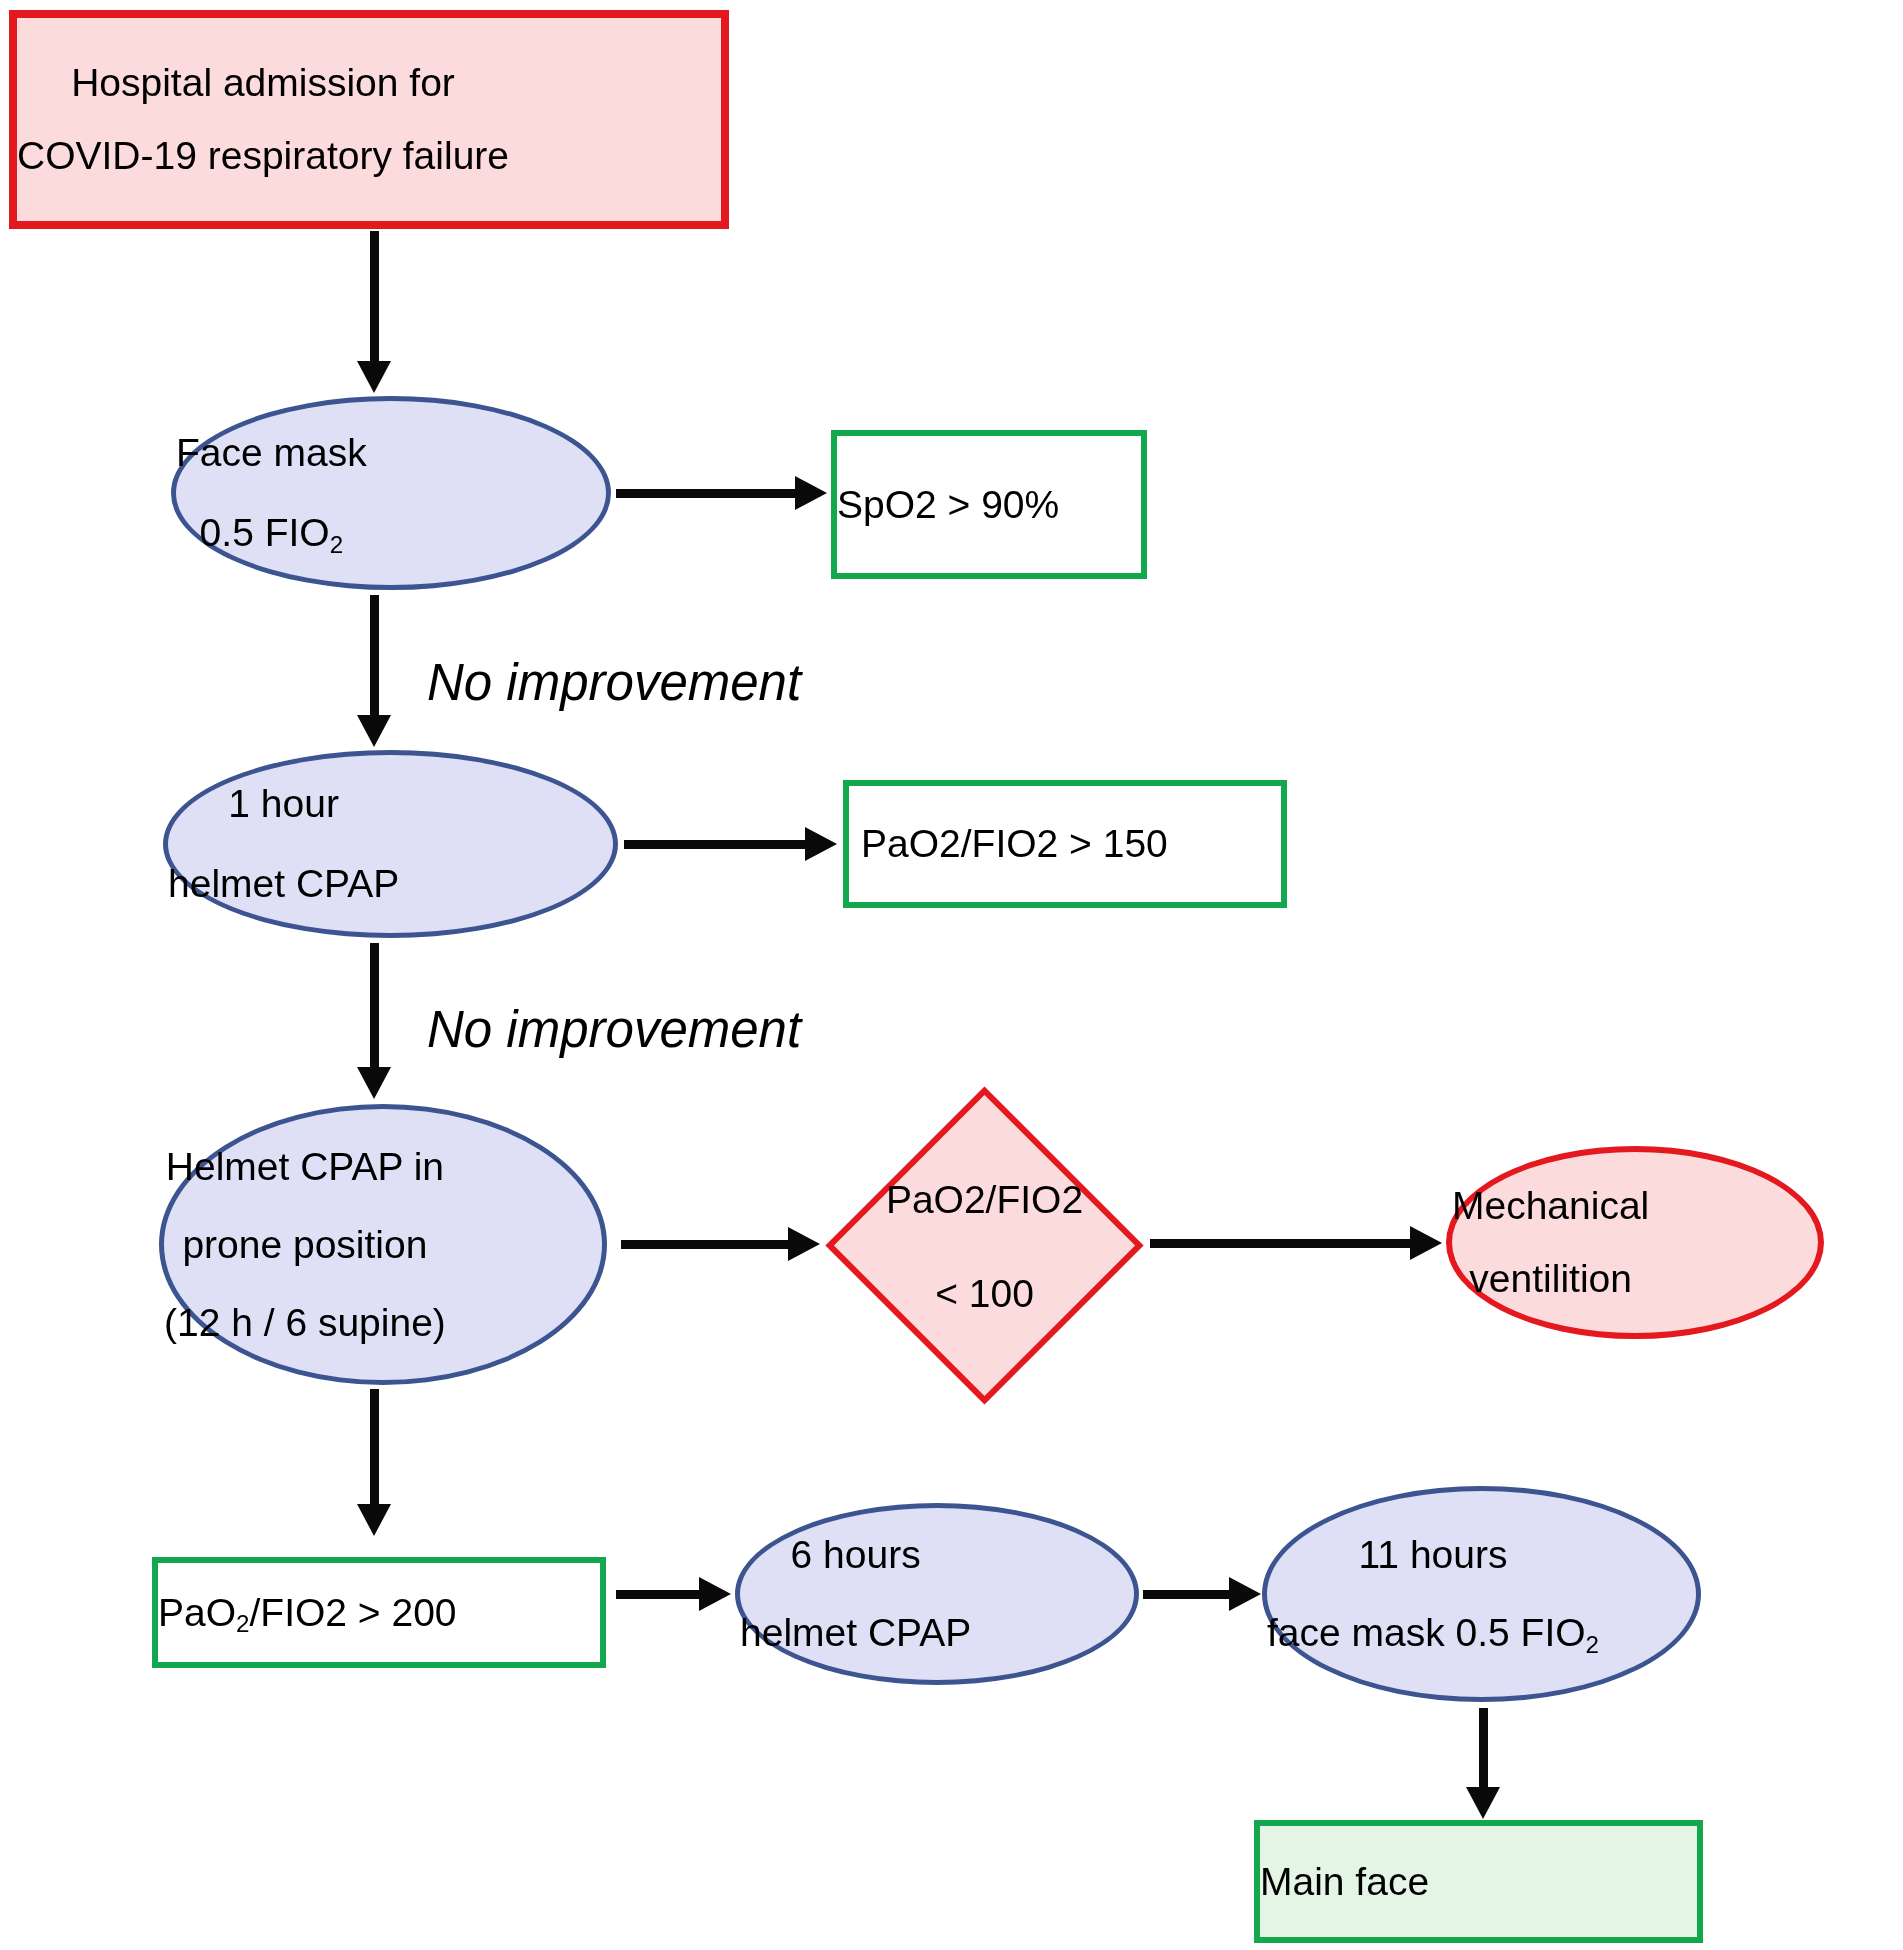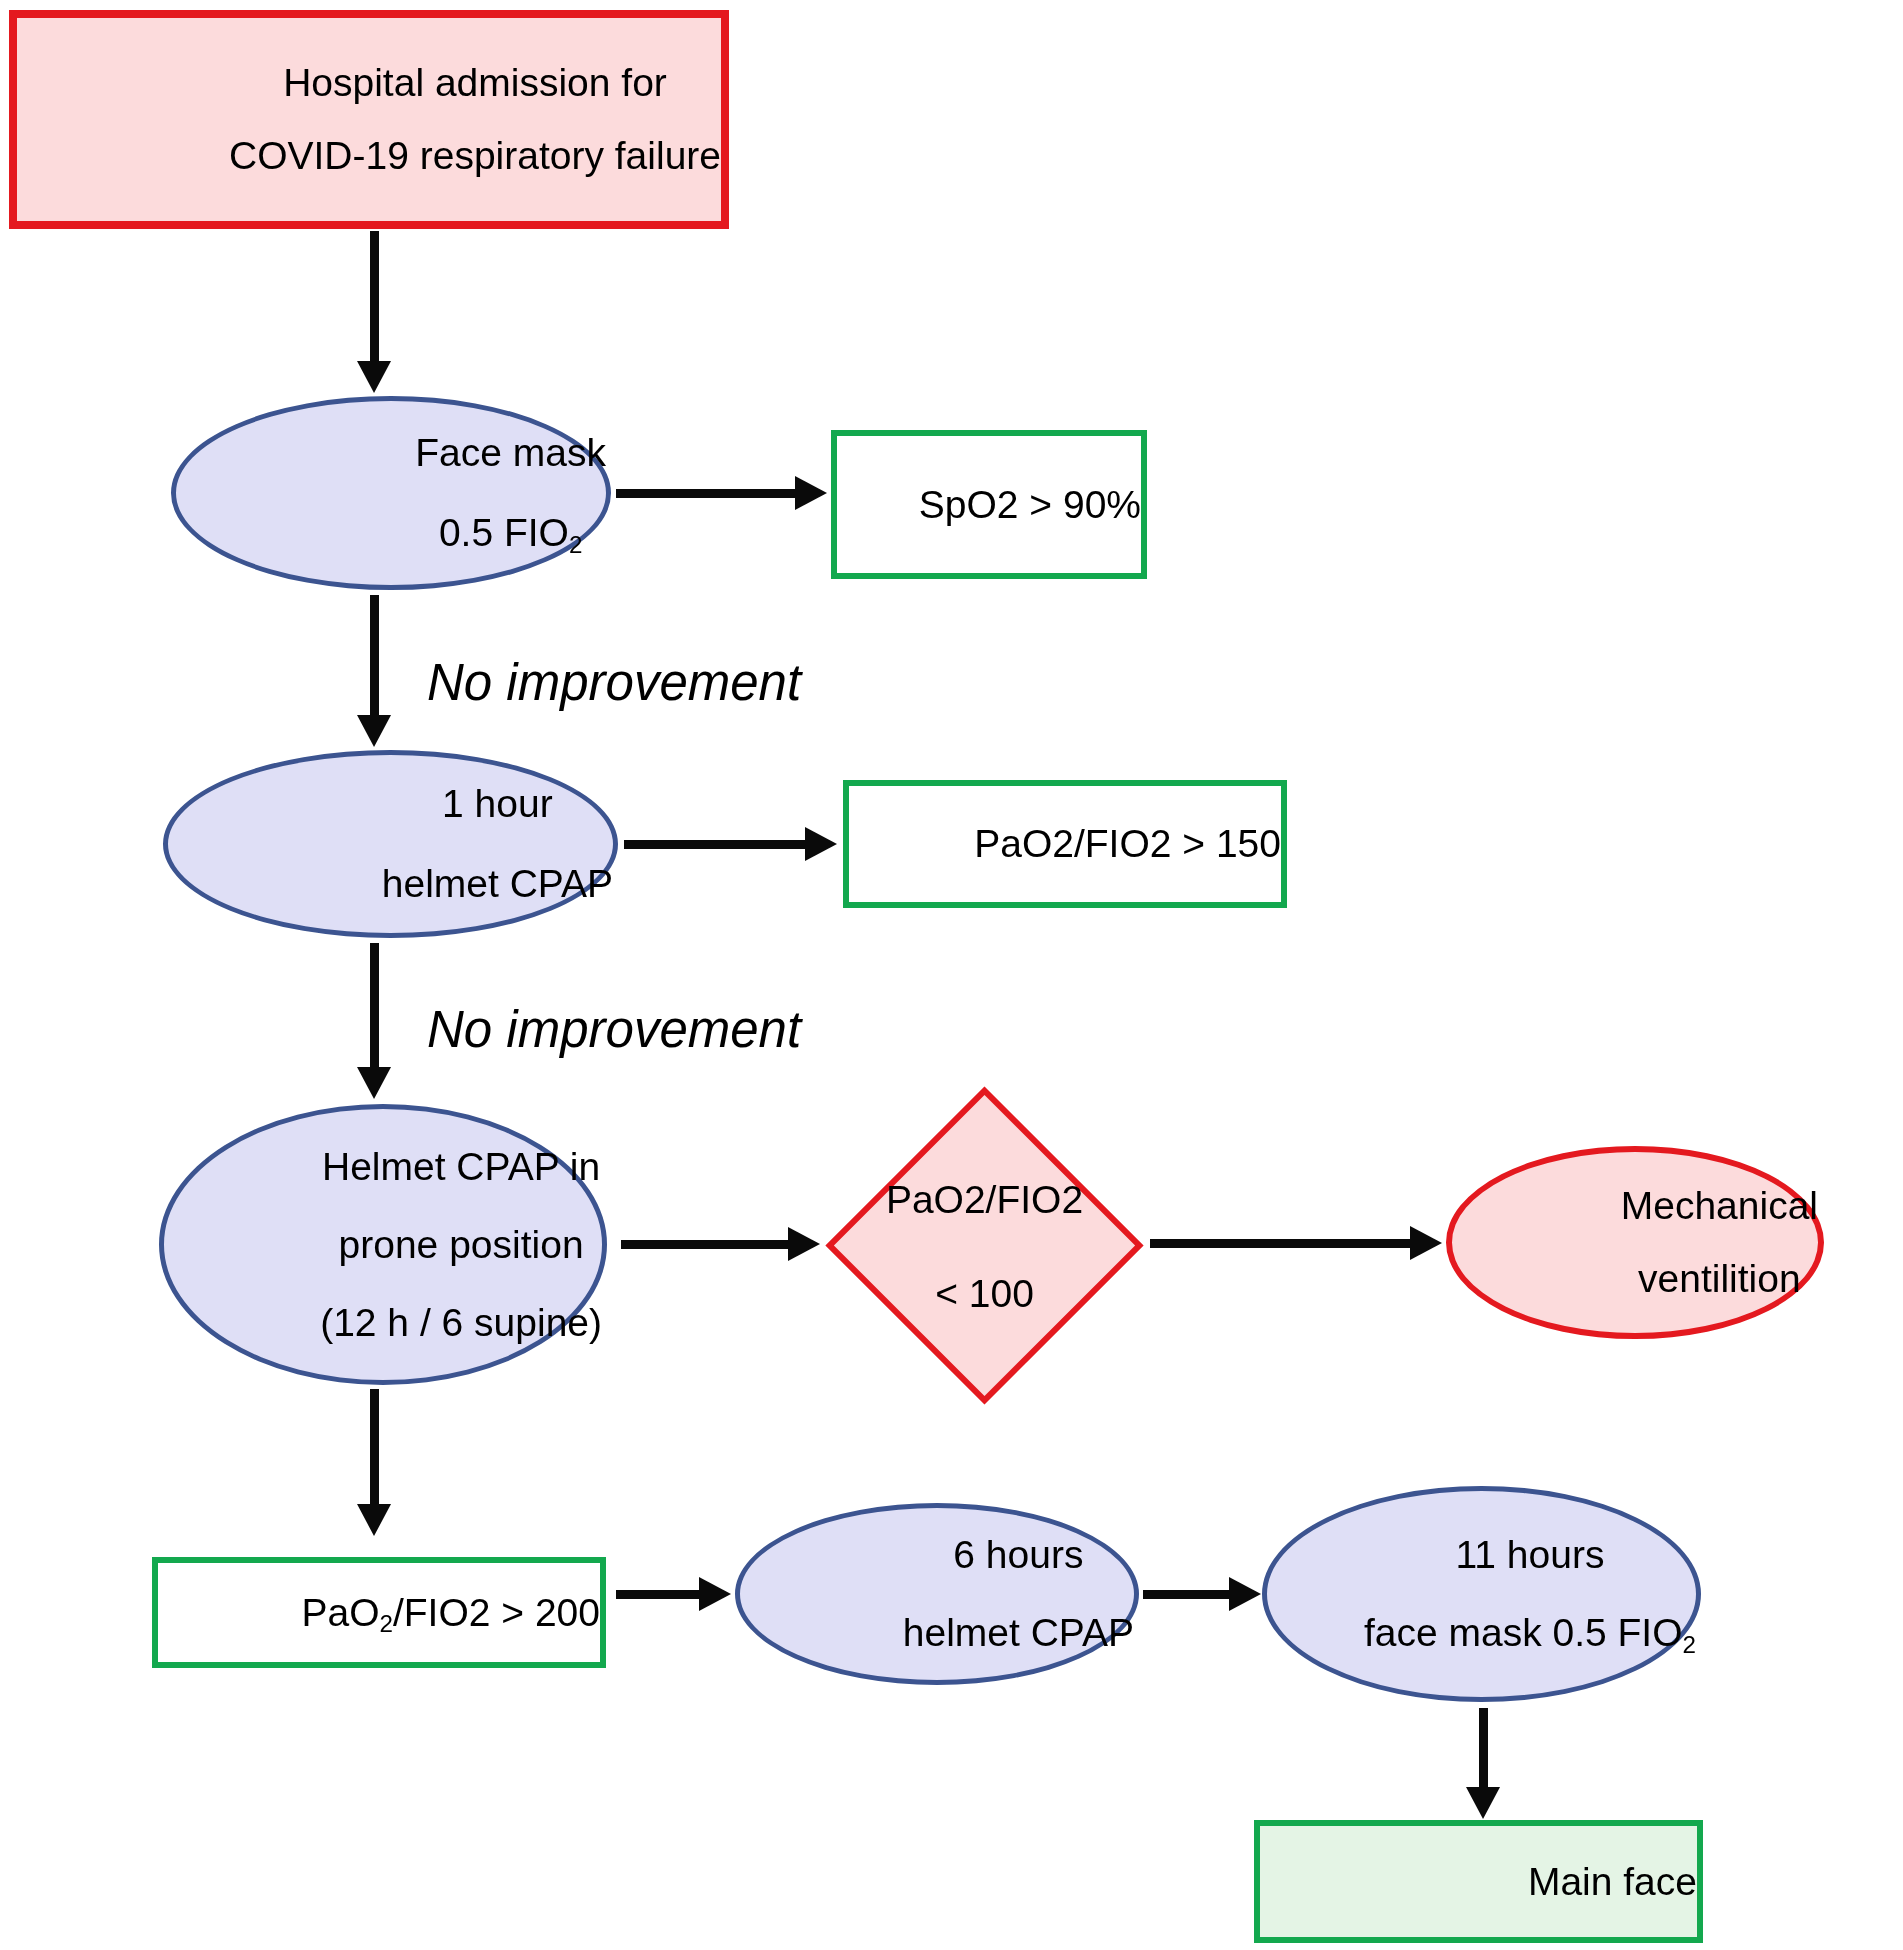--- a/index.html
+++ b/index.html
@@ -9,21 +9,21 @@
     height: 1951px;
     background: #ffffff;
     font-family: "Liberation Sans", sans-serif;
     color: #000000;
     overflow: hidden;
   }
   .node {
     position: absolute;
     display: flex;
     align-items: center;
-    justify-content: flex-end;
+    justify-content: flex-start;
     text-align: center;
     box-sizing: border-box;
     font-size: 39px;
     line-height: 2.05;
   }
   .rect-red {
     background: #fcdbdc;
     border: 8.3px solid #e4191f;
     line-height: 1.85;
   }
@@ -143,21 +143,21 @@
       <div>1 hour</div>
       <div>helmet CPAP</div>
     </div>
   </div>
 
   <div class="harrow" style="left:624px; top:827px; width:213px;">
     <i class="shaft"></i>
     <i class="head"></i>
   </div>
 
-  <div class="node rect-green" style="left:843px; top:780px; width:444px; height:128px;">
+  <div class="node rect-green" style="left:843px; top:780px; width:444px; height:128px;padding-left:12px;">
     <div>PaO2/FIO2 &gt; 150</div>
   </div>
 
   <div class="varrow" style="left:357px; top:943px; height:156px;">
     <i class="shaft"></i>
     <i class="head"></i>
   </div>
 
   <div class="edge-label" style="left:427px; top:1000px;">No improvement</div>
 

